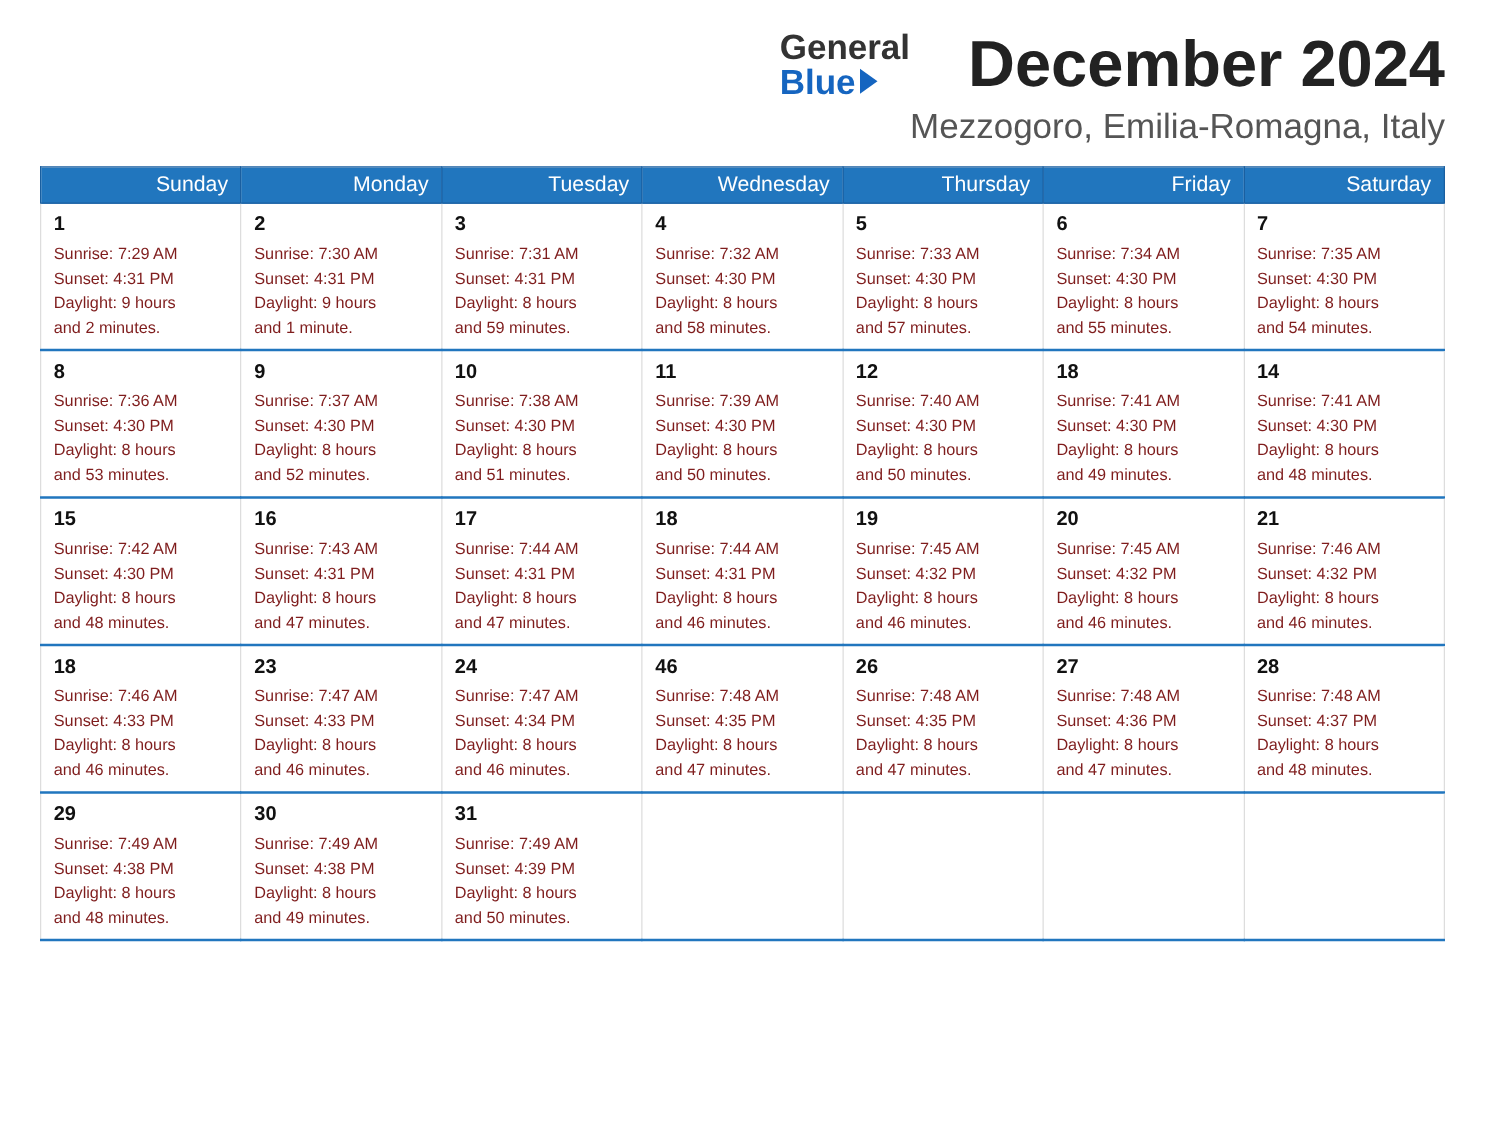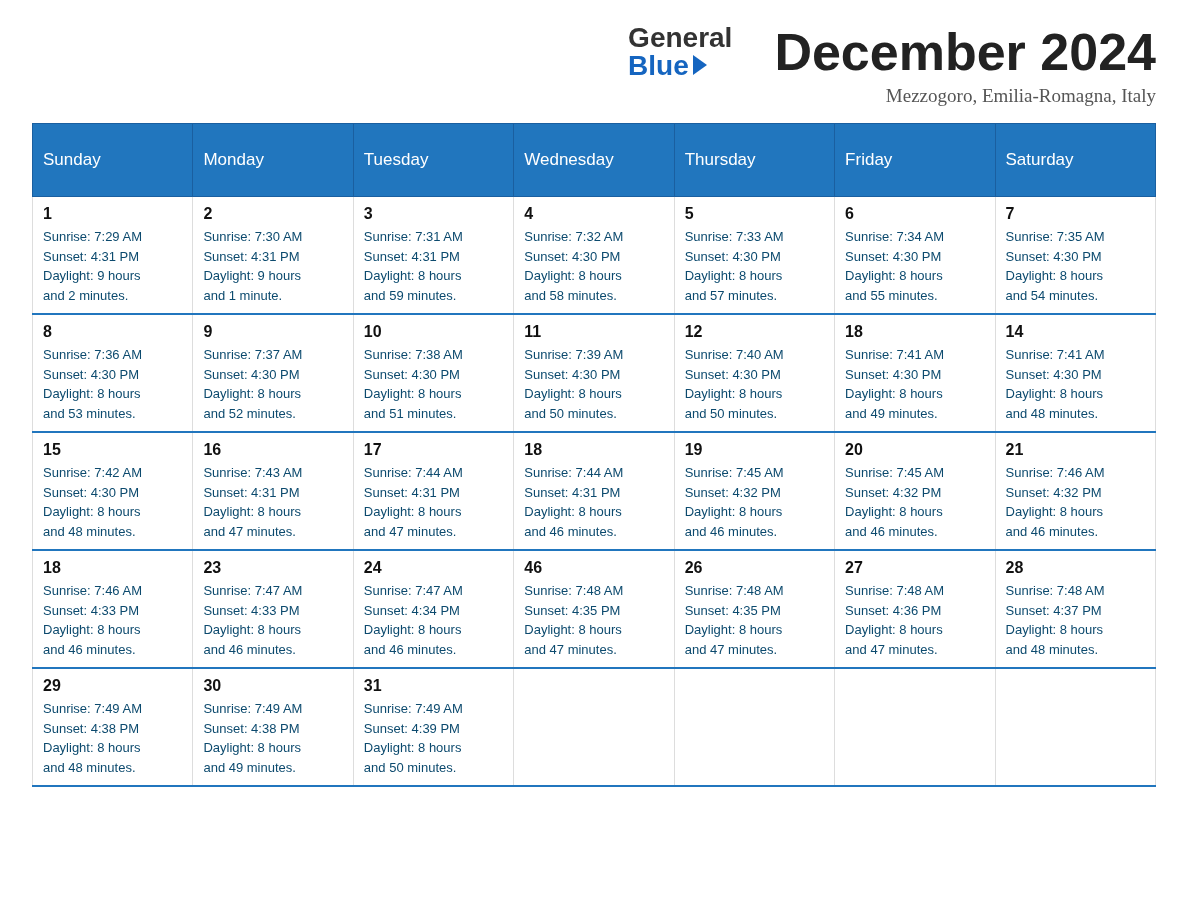--- a/index.html
+++ b/index.html
@@ -48,39 +48,38 @@
       text-align: right;
     }
     .month-title {
       font-size: 52px;
       font-weight: bold;
       color: #222;
       line-height: 1.1;
       margin-left: 42px;
     }
     .location {
-      font-size: 19px;
+      font-size: 28px;
       color: #555;
       margin-top: 4px;
-      font-family: Liberation Serif, serif;
     }
     table {
       width: 100%;
       border-collapse: collapse;
       margin-top: 8px;
     }
     thead tr {
       background-color: #2176be;
       color: #fff;
     }
     thead th {
-      padding: 26px 10px;
+      padding: 4px 10px;
       font-size: 17px;
       font-weight: normal;
-      text-align: left;
+      text-align: right;
       border: 1px solid #1a5fa0;
     }
     tbody tr {
       border-bottom: 2px solid #2176be;
     }
     tbody td {
       padding: 8px 10px;
       vertical-align: top;
       font-size: 13.5px;
       color: #222;
@@ -92,21 +91,21 @@
     tbody td:last-child { border-right: 1px solid #ddd; }
     .day-number {
       font-size: 16px;
       font-weight: bold;
       margin-bottom: 4px;
       color: #111;
     }
     .day-info {
       font-size: 13px;
       line-height: 1.5;
-      color: #0c4a6e;
+      color: #7f1d1d;
     }
     .empty-cell {
       background: #fff;
     }
   </style>
 </head>
 <body>
 
 <div class="header">
   <div class="logo">

